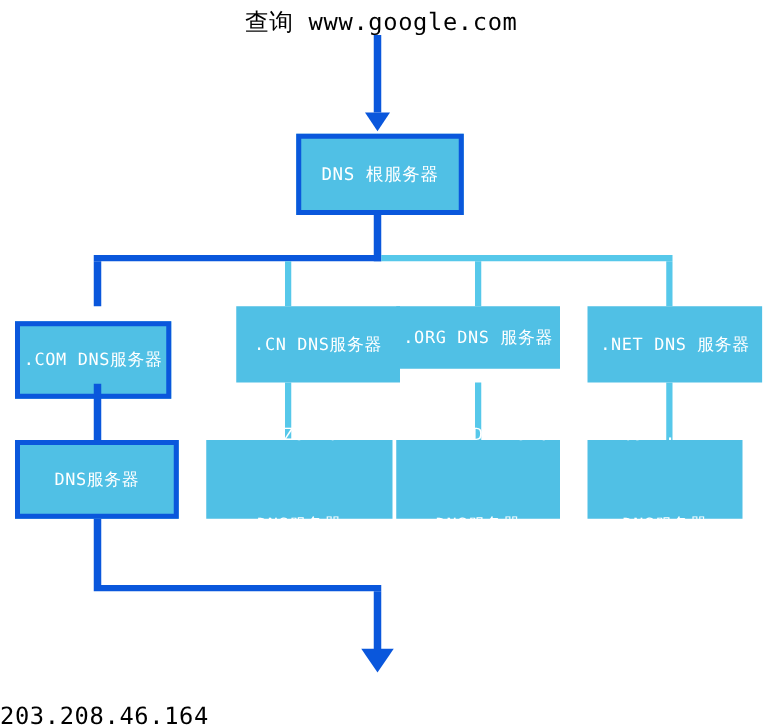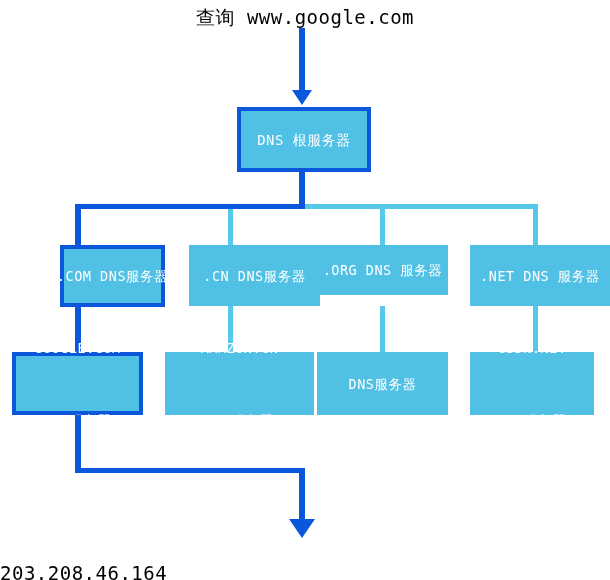--- a/index.html
+++ b/index.html
@@ -76,52 +76,52 @@
   <div class="abs line-dark" style="left:299px;top:172px;width:6px;height:37px;"></div>
 
   <div class="abs line-dark" style="left:75px;top:204px;width:230px;height:5px;"></div>
   <div class="abs line-light" style="left:305px;top:204px;width:233px;height:5px;"></div>
 
   <div class="abs line-dark" style="left:75px;top:209px;width:6px;height:36px;"></div>
   <div class="abs line-light" style="left:228px;top:209px;width:5px;height:36px;"></div>
   <div class="abs line-light" style="left:380px;top:209px;width:5px;height:36px;"></div>
   <div class="abs line-light" style="left:533px;top:209px;width:5px;height:36px;"></div>
 
-  <div class="abs node highlight" style="left:12px;top:245px;width:105px;height:62px;margin-left:48px;">
+  <div class="abs node highlight" style="left:12px;top:257px;width:125px;height:62px;">
     <span>.COM DNS服务器</span>
   </div>
   <div class="abs node" style="left:165px;top:245px;width:131px;height:61px;margin-left:24px;">
     <span>.CN DNS服务器</span>
   </div>
   <div class="abs node" style="left:317px;top:245px;width:131px;height:50px;">
     <span>.ORG DNS 服务器</span>
   </div>
   <div class="abs node" style="left:470px;top:245px;width:140px;height:61px;">
     <span>.NET DNS 服务器</span>
   </div>
 
   <div class="abs line-dark" style="left:75px;top:307px;width:6px;height:45px;"></div>
   <div class="abs line-light" style="left:228px;top:306px;width:5px;height:46px;"></div>
   <div class="abs line-light" style="left:380px;top:306px;width:5px;height:46px;"></div>
   <div class="abs line-light" style="left:533px;top:306px;width:5px;height:46px;"></div>
 
   <div class="abs node highlight" style="left:12px;top:352px;width:131px;height:63px;">
     <span class="two-line">
-      <span style="display:block;">GOOGLE.COM</span>
       <span style="display:block;">DNS服务器</span>
     </span>
   </div>
   <div class="abs node" style="left:165px;top:352px;width:149px;height:63px;">
     <span class="two-line">
       <span style="display:block;">AMAZON.CN</span>
       <span style="display:block;">DNS服务器</span>
     </span>
   </div>
   <div class="abs node" style="left:317px;top:352px;width:131px;height:63px;">
     <span class="two-line">
+      <span style="display:block;">WIKIPEDIA.ORG</span>
       <span style="display:block;">DNS服务器</span>
     </span>
   </div>
   <div class="abs node" style="left:470px;top:352px;width:124px;height:63px;">
     <span class="two-line">
       <span style="display:block;">CSDN.NET</span>
       <span style="display:block;">DNS服务器</span>
     </span>
   </div>
 

